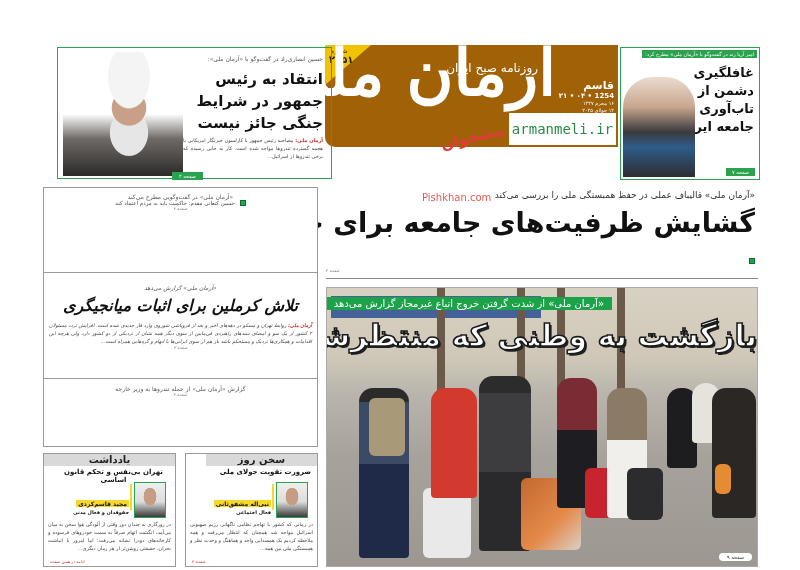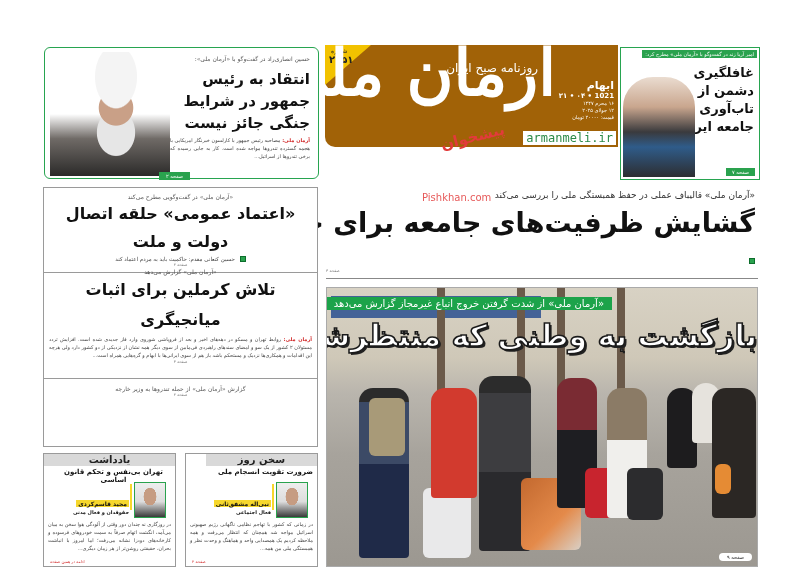--- a/index.html
+++ b/index.html
@@ -14,33 +14,33 @@
   #masthead { left: 325px; top: 45px; width: 293px; height: 102px; background: #a16207; border-radius: 0 0 0 10px; overflow: hidden; }
   #masthead .logo { position: absolute; right: 62px; top: -4px; font-family: "DejaVu Serif", serif; font-size: 64px; font-weight: bold; color: #fff; letter-spacing: -2px; line-height: 1; white-space: nowrap; }
   #masthead .sub { position: absolute; right: 80px; top: 16px; font-size: 12px; color: #fff; font-weight: normal; }
   #masthead .issue-tag { position: absolute; left: 0; top: 0; width: 46px; height: 40px; background: #f2c200; clip-path: polygon(0 0, 100% 0, 0 100%); }
   #masthead .issue-lbl { position: absolute; left: 6px; top: 2px; font-size: 6px; color: #222; }
   #masthead .issue-num { position: absolute; left: 4px; top: 9px; font-size: 10px; font-weight: bold; color: #222; direction: ltr; }
   #masthead .date-block { position: absolute; right: 4px; top: 34px; color: #fff; text-align: right; }
   #masthead .day { font-size: 11px; font-weight: bold; }
   #masthead .d1 { font-size: 7px; font-weight: bold; }
   #masthead .d2, #masthead .d3, #masthead .price { font-size: 5px; line-height: 7px; }
-  #masthead .site { position: absolute; right: 2px; bottom: 2px; background: #fff; color: #2b8a48; font-size: 12px; padding: 0 3px; direction: ltr; font-family: "DejaVu Sans Mono", monospace; }
+  #masthead .site { position: absolute; right: 2px; bottom: 2px; background: #fff; color: #2b8a48; font-size: 14px; padding: 8px 3px; direction: ltr; font-family: "DejaVu Sans Mono", monospace; }
   #watermark-fa { left: 440px; top: 128px; color: #e23b3b; font-size: 15px; font-weight: bold; transform: rotate(-14deg); }
   #watermark-en { left: 422px; top: 192px; color: #e23b3b; font-size: 10px; direction: ltr; opacity: .85; }
 
   
   #right-box { left: 620px; top: 47px; width: 140px; height: 133px; }
   #right-box .kicker { position: absolute; right: 2px; top: 2px; background: #2aa24e; color: #fff; font-size: 5px; padding: 1px 3px; white-space: nowrap; }
   #right-box .title { position: absolute; right: 5px; top: 16px; width: 78px; font-size: 13px; font-weight: bold; line-height: 18px; text-align: right; }
   #right-box .photo { position: absolute; left: 2px; bottom: 2px; width: 72px; height: 100px; background: linear-gradient(180deg,#eadcd0 0%,#c9a68e 30%,#3a3a3d 55%,#2f5c8a 70%,#2d2d30 100%); border-radius: 30px 30px 0 0; }
   #right-box .page-tag { position: absolute; right: 4px; bottom: 3px; background: #2aa24e; color: #fff; font-size: 5px; padding: 1px 6px; }
 
   
-  #left-top { left: 44px; top: 47px; width: 275px; height: 132px; border-radius: 6px; }
+  #left-top { left: 57px; top: 47px; width: 275px; height: 132px; }
   #left-top .photo { position: absolute; left: 5px; top: 4px; width: 120px; height: 124px; background: radial-gradient(ellipse at 55% 20%, #f4f4f4 0 22%, transparent 23%), radial-gradient(ellipse at 55% 45%, #c9a087 0 18%, transparent 19%), radial-gradient(ellipse at 55% 65%, #e6e6e6 0 20%, transparent 21%), linear-gradient(180deg,#ffffff 0%, #ffffff 50%, #6f6a66 70%, #2b2a29 100%); }
   #left-top .kicker { position: absolute; right: 8px; top: 7px; font-size: 6px; color: #555; }
   #left-top .title { position: absolute; right: 8px; top: 20px; width: 140px; font-size: 15px; font-weight: bold; line-height: 22px; text-align: right; }
   #left-top .body { position: absolute; right: 8px; top: 88px; width: 140px; font-size: 5px; line-height: 8px; color: #444; text-align: justify; }
   #left-top .body .src { color: #d12a2a; font-weight: bold; }
   #left-top .page-tag { position: absolute; right: 128px; bottom: -2px; background: #2aa24e; color: #fff; font-size: 5px; padding: 1px 7px; }
 
   
   .story { position: absolute; left: 43px; width: 275px; text-align: center; }
   .story .kicker { font-size: 6px; color: #555; }
@@ -83,22 +83,22 @@
 </head>
 <body>
 
 <div id="masthead" class="abs">
   <div class="issue-tag"></div>
   <div class="issue-lbl">شماره</div>
   <div class="issue-num">۲۱۵۱</div>
   <div class="logo">آرمان ملی</div>
   <div class="sub">روزنامه صبح ایران</div>
   <div class="date-block">
-    <div class="day">ابهام</div>
-    <div class="d1">1021 • ۰۴ • ۲۱</div>
+    <div class="day">قاسم</div>
+    <div class="d1">1254 • ۰۴ • ۲۱</div>
     <div class="d2">۱۶ محرم ۱۴۴۷</div>
     <div class="d3">۱۲ جولای ۲۰۲۵</div>
     <div class="price">قیمت: ۲۰۰۰۰ تومان</div>
   </div>
   <div class="site">armanmeli.ir</div>
 </div>
 <div id="watermark-fa" class="abs">پیشخوان</div>
 <div id="watermark-en" class="abs">Pishkhan.com</div>
 
 <div id="right-box" class="abs green-box">
@@ -124,30 +124,29 @@
 <div id="main-lead" class="abs">
   <span class="bullet"></span>
 </div>
 <div id="main-page" class="abs">صفحه ۳</div>
 <div id="main-rule" class="abs"></div>
 
 <div class="abs box" style="left:43px; top:187px; width:275px; height:260px;"></div>
 
 <div class="story" style="top:193px;">
   <div class="kicker">«آرمان ملی» در گفت‌وگویی مطرح می‌کند</div>
-  <div class="title" style="font-size:16px; line-height:28px;">«اعتماد عمومی» حلقه اتصال دولت و ملت</div>
   <div class="lead">
     <span class="bullet"></span>
     <span>حسین کنعانی مقدم: حاکمیت باید به مردم اعتماد کند</span>
   </div>
   <div class="page">صفحه ۲</div>
 </div>
 <div class="divider" style="top:272px;"></div>
 
-<div class="story" style="top:268px;">
+<div class="story" style="top:284px;font-style:italic;">
   <div class="kicker">«آرمان ملی» گزارش می‌دهد</div>
   <div class="title" style="font-size:16px; line-height:30px;">تلاش کرملین برای اثبات میانجیگری</div>
   <div class="body-text">
     <span class="src">آرمان ملی:</span>
     <span>روابط تهران و مسکو در دهه‌های اخیر و بعد از فروپاشی شوروی وارد فاز جدیدی شده است. افزایش تردد مسئولان ۲ کشور از یک سو و امضای سندهای راهبردی فی‌مابین از سوی دیگر همه نشان از نزدیکی از دو کشور دارد ولی هرچه این اقدامات و همکاری‌ها نزدیک و مستحکم باشد باز هم از سوی ایرانی‌ها با ابهام و گره‌هایی همراه است...</span>
   </div>
   <div class="page">صفحه ۳</div>
 </div>
 <div class="divider" style="top:378px;"></div>
 
@@ -177,21 +176,21 @@
   <div class="bag" style="left:300px; top:180px; width:36px; height:52px; background:#2c2c2e;"></div>
   <div class="person" style="left:340px; top:100px; width:30px; height:80px; background:#1d1c1e;"></div>
   <div class="person" style="left:365px; top:95px; width:28px; height:60px; background:#e6e3dd;"></div>
   <div class="person" style="left:385px; top:100px; width:44px; height:130px; background:#2b2724;"></div>
   <div class="bag" style="left:388px; top:176px; width:16px; height:30px; background:#e58b34;"></div>
   <div class="page-tag">صفحه ۹</div>
 </div>
 
 <div class="col-box" style="left:185px;padding-left:20px;">
   <div class="header">سخن روز</div>
-  <div class="title">ضرورت تقویت انسجام ملی</div>
+  <div class="title">ضرورت تقویت جولای ملی</div>
   <div class="accent"></div>
   <div class="author-photo"></div>
   <div class="author-name">نبی‌اله مشفق‌ثانی</div>
   <div class="author-role">فعال اجتماعی</div>
   <div class="body">در زمانی که کشور با تهاجم نظامی ناگهانی رژیم صهیونی اسرائیل مواجه شد همچنان که انتظار می‌رفت و همه ملاحظه کردیم یک همصدایی واحد و هماهنگ و وحدت نظر و همبستگی ملی بین همه...</div>
   <div class="foot">صفحه ۲</div>
 </div>
 
 <div class="col-box" style="left:43px;">
   <div class="header">یادداشت</div>

